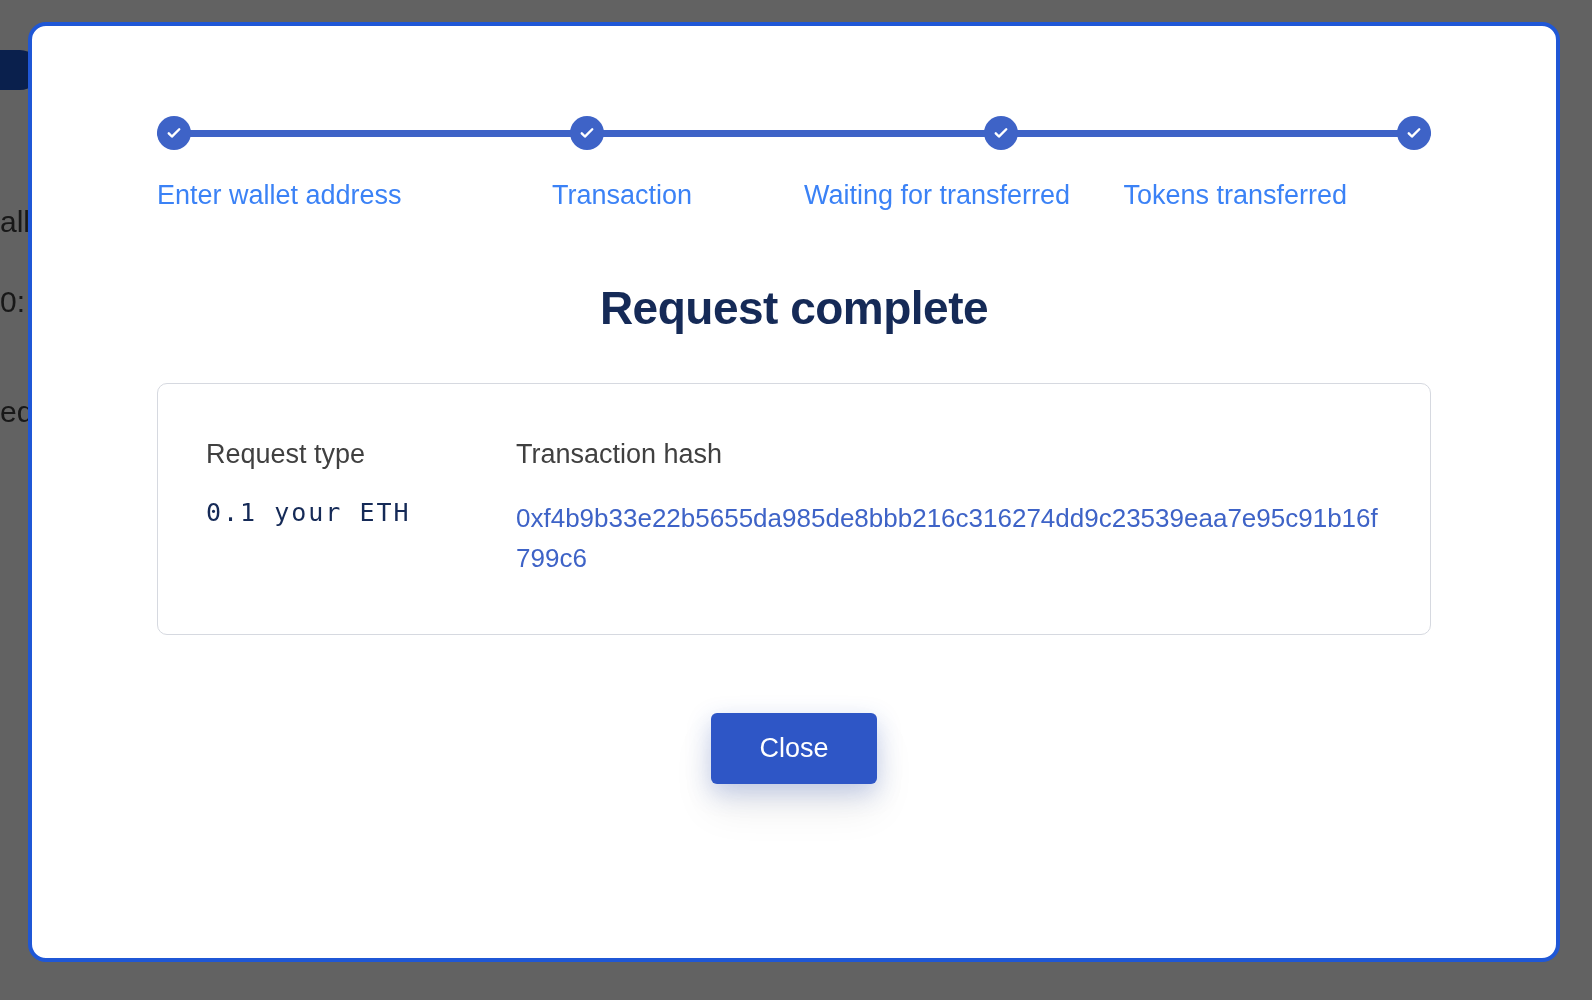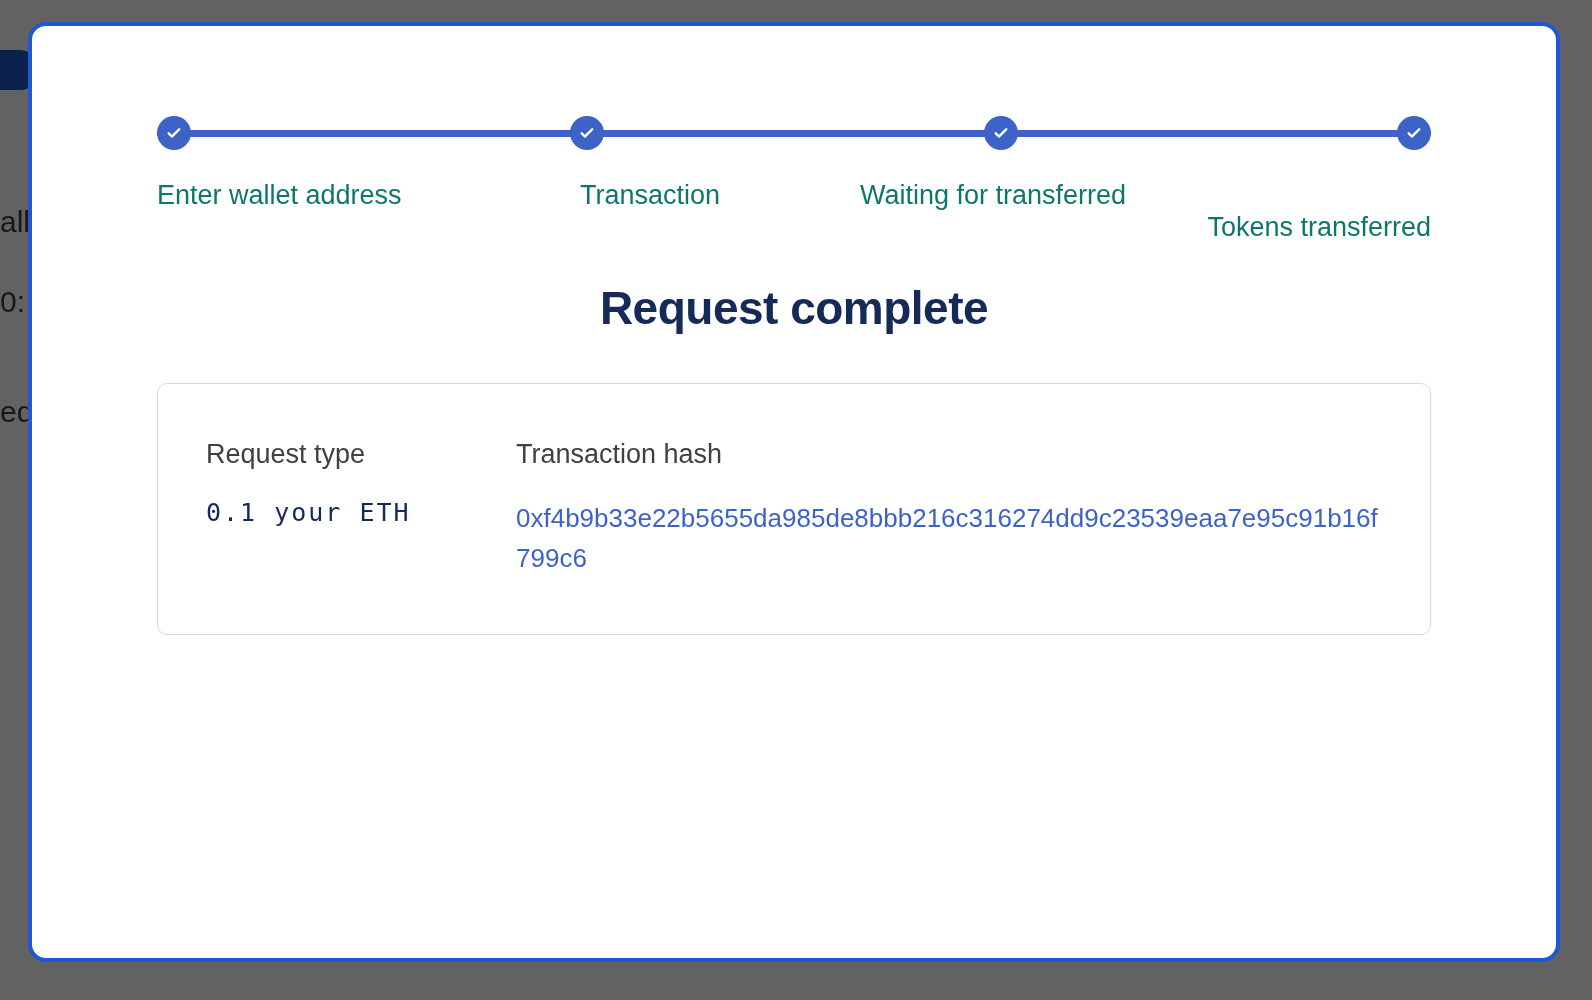--- a/index.html
+++ b/index.html
@@ -81,29 +81,29 @@
     display: flex;
     align-items: center;
     justify-content: center;
   }
   .step-dot svg { width: 18px; height: 18px; }
   .step-labels {
     position: absolute;
     top: 64px;
     left: 0; right: 0;
     display: flex;
-    justify-content: space-between;
+    justify-content: flex-start;
     font-size: 27px;
     font-weight: 500;
-    color: #0f766e;
+    color: #3b82f6;
   }
   .step-labels .l1 { text-align: left; min-width: 250px; }
   .step-labels .l2 { text-align: center; min-width: 250px; margin-left: 90px;}
   .step-labels .l3 { text-align: center; min-width: 320px; margin-left:30px;}
-  .step-labels .l4 { text-align: right; min-width: 250px; margin-top: 32px; }
+  .step-labels .l4 { text-align: right; min-width: 250px; }
 
   h1.modal-title {
     text-align: center;
     font-size: 46px;
     font-weight: 700;
     color: #152a57;
     letter-spacing: -0.5px;
     margin-bottom: 48px;
   }
 
@@ -216,14 +216,17 @@
     <div class="detail-col-1">
       <div class="detail-label">Request type</div>
       <div class="detail-value-mono">0.1 your ETH</div>
     </div>
     <div class="detail-col-2">
       <div class="detail-label">Transaction hash</div>
       <a class="tx-hash">0xf4b9b33e22b5655da985de8bbb216c316274dd9c23539eaa7e95c91b16f799c6</a>
     </div>
   </div>
 
+  <div class="btn-row">
+    <button class="close-btn">Close</button>
+  </div>
 
 </div>
 
 </body></html>

